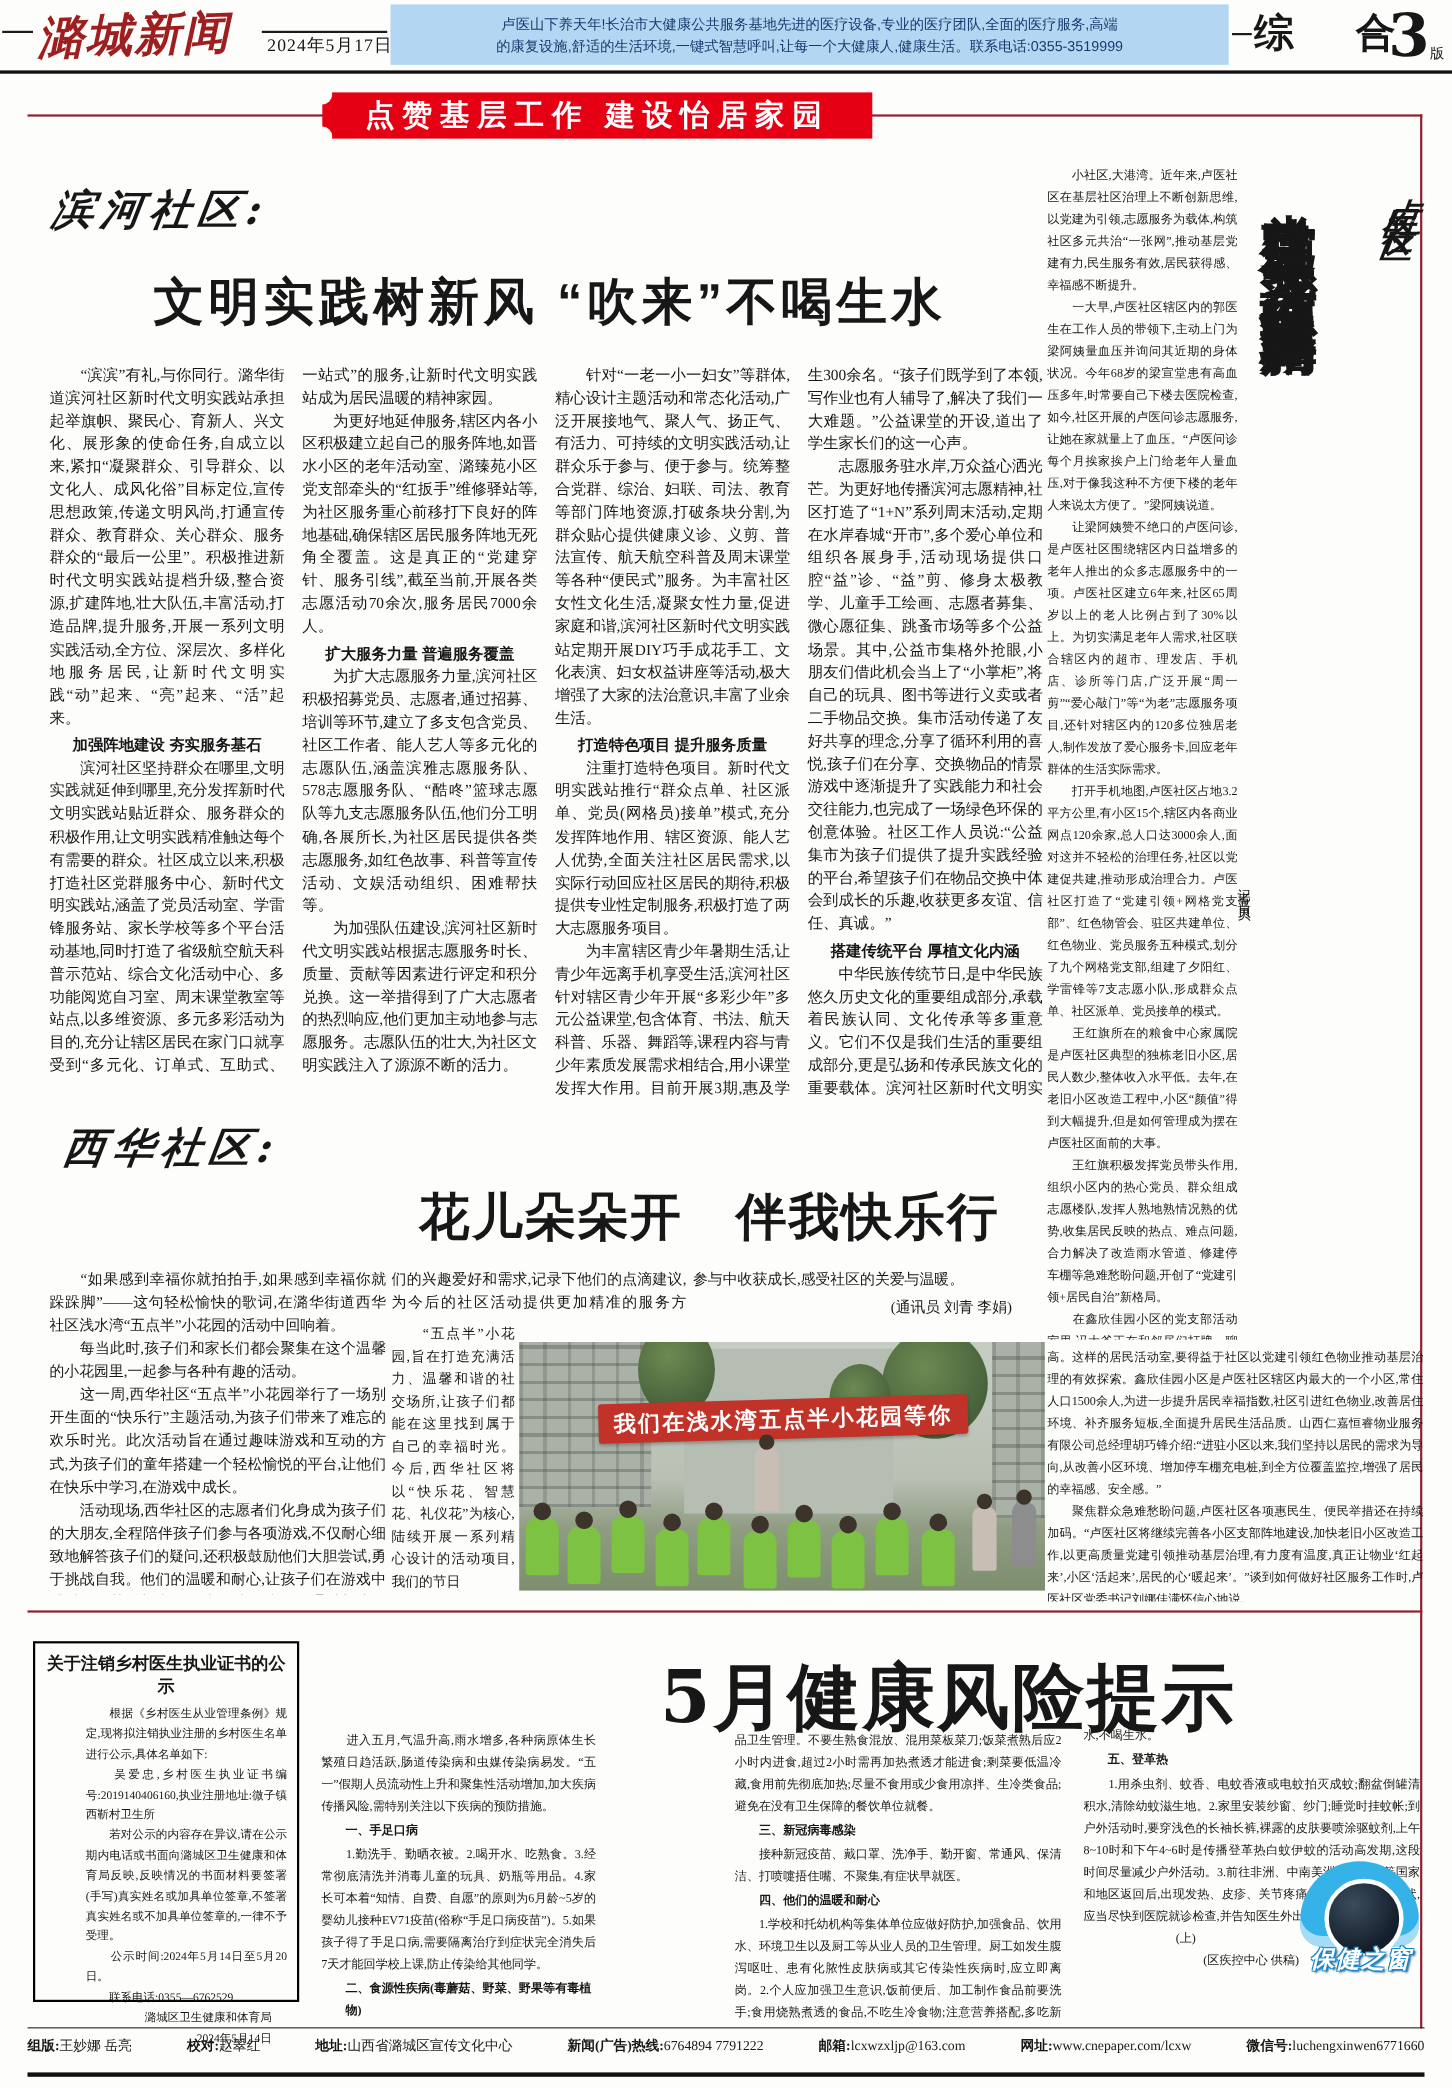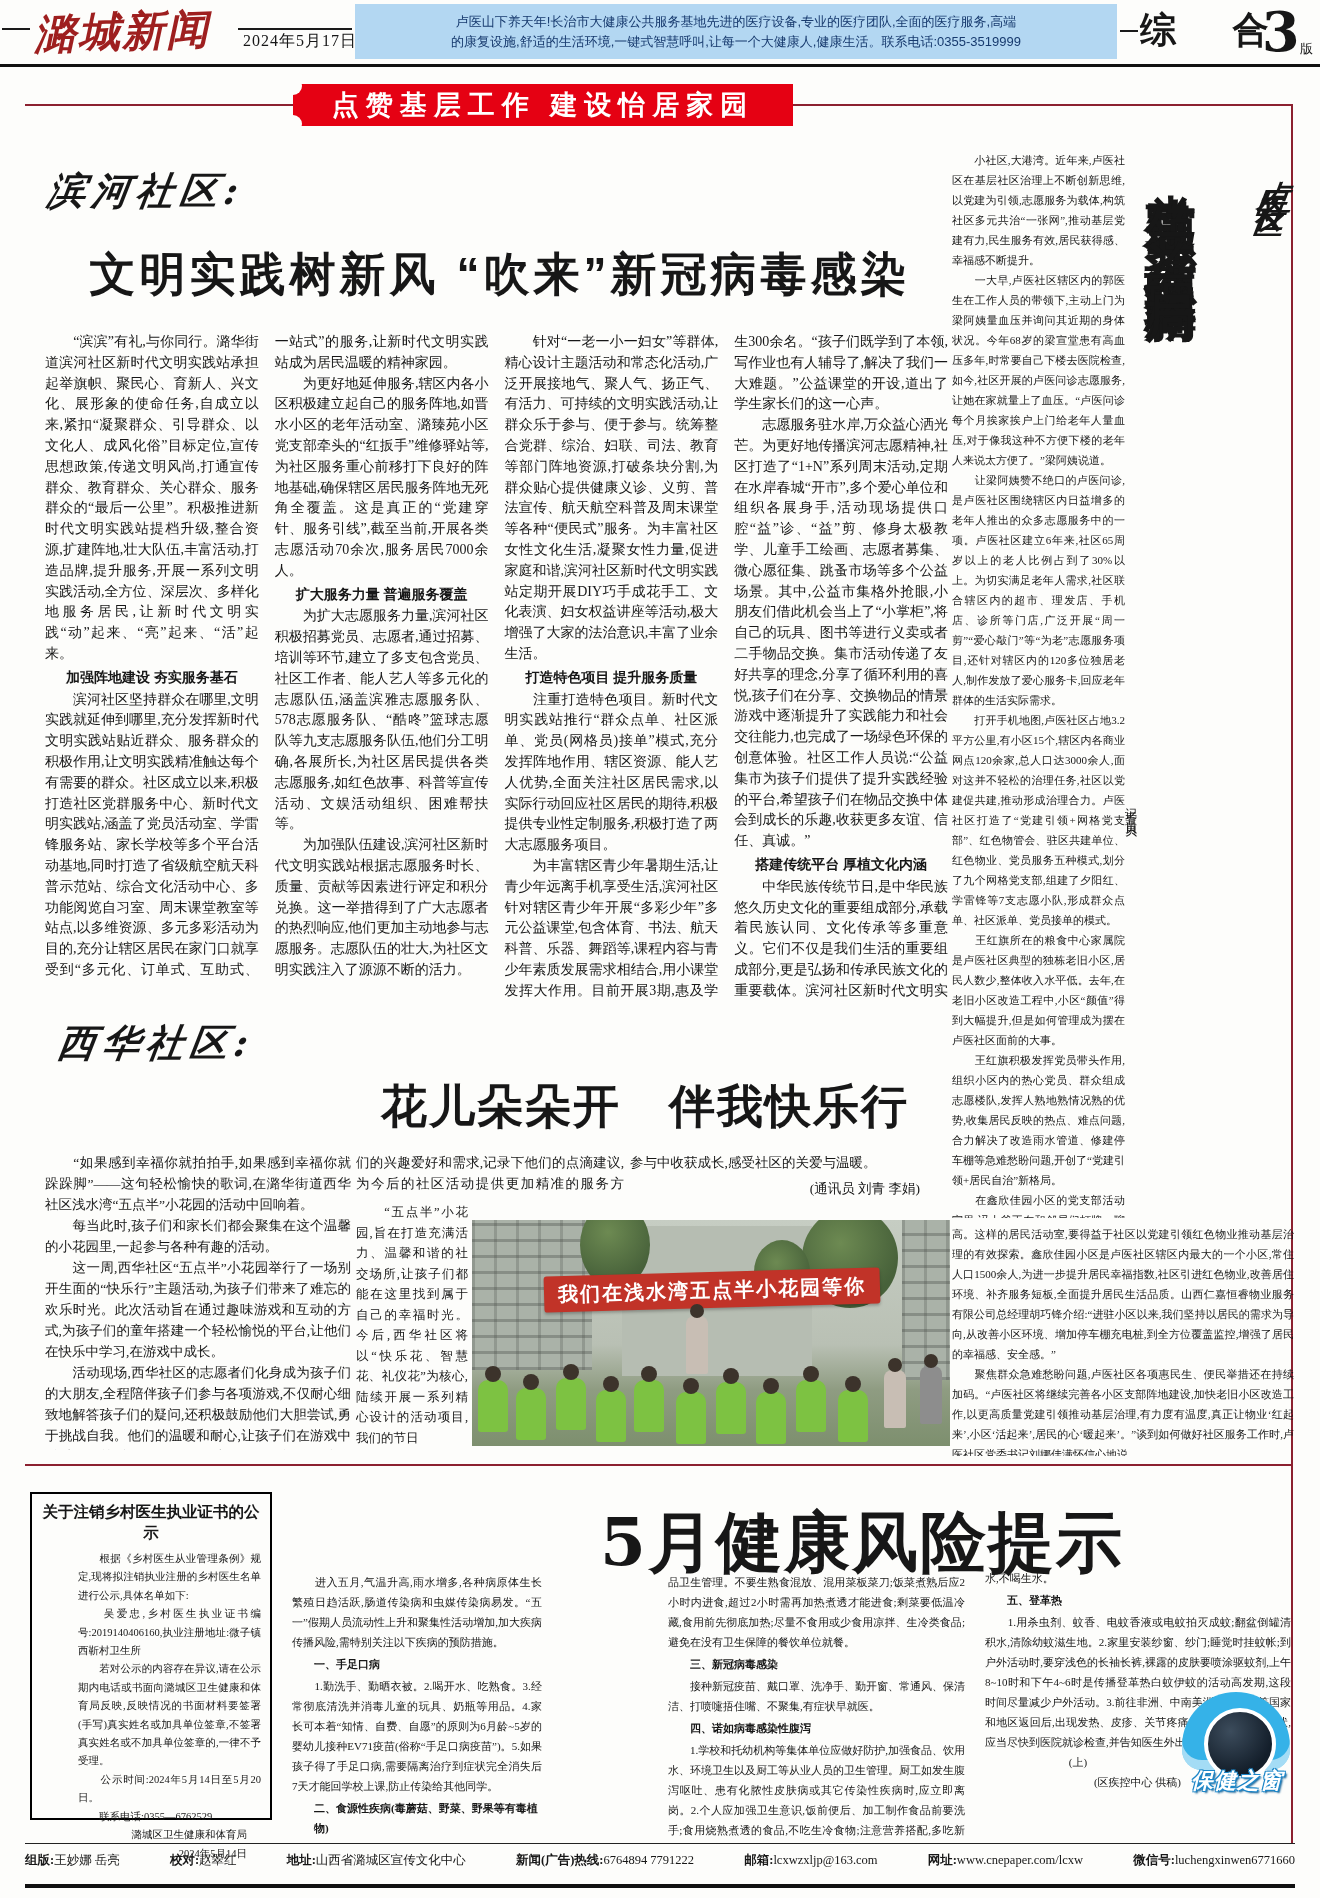--- a/index.html
+++ b/index.html
@@ -115,21 +115,21 @@
 <div class="abs hline" style="left:1238px;top:30px;width:18px;"></div>
 <div class="abs pageno">3</div>
 <div class="abs pagelabel">版</div>
 <div class="abs headrule"></div>
 
 <div class="abs frameline" style="left:25px;top:104px;width:1268px;height:2px;"></div>
 <div class="abs frameline" style="left:1291px;top:104px;width:2px;height:1740px;"></div>
 <div class="abs banner">点赞基层工作 建设怡居家园</div>
 
 <div class="abs a1kicker callig">滨河社区:</div>
-<div class="abs a1head">文明实践树新风 “吹来”新冠病毒感染</div>
+<div class="abs a1head">文明实践树新风 “吹来”不喝生水</div>
 <div class="abs a1body">
     <div class="p">　　“滨滨”有礼,与你同行。潞华街道滨河社区新时代文明实践站承担起举旗帜、聚民心、育新人、兴文化、展形象的使命任务,自成立以来,紧扣“凝聚群众、引导群众、以文化人、成风化俗”目标定位,宣传思想政策,传递文明风尚,打通宣传群众、教育群众、关心群众、服务群众的“最后一公里”。积极推进新时代文明实践站提档升级,整合资源,扩建阵地,壮大队伍,丰富活动,打造品牌,提升服务,开展一系列文明实践活动,全方位、深层次、多样化地服务居民,让新时代文明实践“动”起来、“亮”起来、“活”起来。</div>
     <div class="sh">加强阵地建设 夯实服务基石</div>
     <div class="p">　　滨河社区坚持群众在哪里,文明实践就延伸到哪里,充分发挥新时代文明实践站贴近群众、服务群众的积极作用,让文明实践精准触达每个有需要的群众。社区成立以来,积极打造社区党群服务中心、新时代文明实践站,涵盖了党员活动室、学雷锋服务站、家长学校等多个平台活动基地,同时打造了省级航空航天科普示范站、综合文化活动中心、多功能阅览自习室、周末课堂教室等站点,以多维资源、多元多彩活动为目的,充分让辖区居民在家门口就享受到“多元化、订单式、互助式、一站式”的服务,让新时代文明实践站成为居民温暖的精神家园。</div>
     <div class="p">　　为更好地延伸服务,辖区内各小区积极建立起自己的服务阵地,如晋水小区的老年活动室、潞臻苑小区党支部牵头的“红扳手”维修驿站等,为社区服务重心前移打下良好的阵地基础,确保辖区居民服务阵地无死角全覆盖。这是真正的“党建穿针、服务引线”,截至当前,开展各类志愿活动70余次,服务居民7000余人。</div>
     <div class="sh">扩大服务力量 普遍服务覆盖</div>
     <div class="p">　　为扩大志愿服务力量,滨河社区积极招募党员、志愿者,通过招募、培训等环节,建立了多支包含党员、社区工作者、能人艺人等多元化的志愿队伍,涵盖滨雅志愿服务队、578志愿服务队、“酷咚”篮球志愿队等九支志愿服务队伍,他们分工明确,各展所长,为社区居民提供各类志愿服务,如红色故事、科普等宣传活动、文娱活动组织、困难帮扶等。</div>
     <div class="p">　　为加强队伍建设,滨河社区新时代文明实践站根据志愿服务时长、质量、贡献等因素进行评定和积分兑换。这一举措得到了广大志愿者的热烈响应,他们更加主动地参与志愿服务。志愿队伍的壮大,为社区文明实践注入了源源不断的活力。</div>
     <div class="p">　　针对“一老一小一妇女”等群体,精心设计主题活动和常态化活动,广泛开展接地气、聚人气、扬正气、有活力、可持续的文明实践活动,让群众乐于参与、便于参与。统筹整合党群、综治、妇联、司法、教育等部门阵地资源,打破条块分割,为群众贴心提供健康义诊、义剪、普法宣传、航天航空科普及周末课堂等各种“便民式”服务。为丰富社区女性文化生活,凝聚女性力量,促进家庭和谐,滨河社区新时代文明实践站定期开展DIY巧手成花手工、文化表演、妇女权益讲座等活动,极大增强了大家的法治意识,丰富了业余生活。</div>
     <div class="sh">打造特色项目 提升服务质量</div>
@@ -218,21 +218,21 @@
 <div class="abs hcol hc1 health">
     <div class="p">　　进入五月,气温升高,雨水增多,各种病原体生长繁殖日趋活跃,肠道传染病和虫媒传染病易发。“五一”假期人员流动性上升和聚集性活动增加,加大疾病传播风险,需特别关注以下疾病的预防措施。</div>
     <div class="sh">一、手足口病</div>
     <div class="p">　　1.勤洗手、勤晒衣被。2.喝开水、吃熟食。3.经常彻底清洗并消毒儿童的玩具、奶瓶等用品。4.家长可本着“知情、自费、自愿”的原则为6月龄~5岁的婴幼儿接种EV71疫苗(俗称“手足口病疫苗”)。5.如果孩子得了手足口病,需要隔离治疗到症状完全消失后7天才能回学校上课,防止传染给其他同学。</div>
     <div class="sh">二、食源性疾病(毒蘑菇、野菜、野果等有毒植物)</div>
   </div>
 <div class="abs hcol hc2 health">
     <div class="p">品卫生管理。不要生熟食混放、混用菜板菜刀;饭菜煮熟后应2小时内进食,超过2小时需再加热煮透才能进食;剩菜要低温冷藏,食用前先彻底加热;尽量不食用或少食用凉拌、生冷类食品;避免在没有卫生保障的餐饮单位就餐。</div>
     <div class="sh">三、新冠病毒感染</div>
     <div class="p">　　接种新冠疫苗、戴口罩、洗净手、勤开窗、常通风、保清洁、打喷嚏捂住嘴、不聚集,有症状早就医。</div>
-    <div class="sh">四、诺如病毒感染性腹泻</div>
+    <div class="sh">四、他们的温暖和耐心</div>
     <div class="p">　　1.学校和托幼机构等集体单位应做好防护,加强食品、饮用水、环境卫生以及厨工等从业人员的卫生管理。厨工如发生腹泻呕吐、患有化脓性皮肤病或其它传染性疾病时,应立即离岗。2.个人应加强卫生意识,饭前便后、加工制作食品前要洗手;食用烧熟煮透的食品,不吃生冷食物;注意营养搭配,多吃新鲜、易消化的食品;注意饮水卫生,多喝开</div>
   </div>
 <div class="abs hcol hc3 health">
     <div class="p">水,不喝生水。</div>
     <div class="sh">五、登革热</div>
     <div class="p">　　1.用杀虫剂、蚊香、电蚊香液或电蚊拍灭成蚊;翻盆倒罐清积水,清除幼蚊滋生地。2.家里安装纱窗、纱门;睡觉时挂蚊帐;到户外活动时,要穿浅色的长袖长裤,裸露的皮肤要喷涂驱蚊剂,上午8~10时和下午4~6时是传播登革热白蚊伊蚊的活动高发期,这段时间尽量减少户外活动。3.前往非洲、中南美洲、东南亚等国家和地区返回后,出现发热、皮疹、关节疼痛等“三红、三痛”症状,应当尽快到医院就诊检查,并告知医生外出史。</div>
     <div class="pc">(上)</div>
     <div class="pr">(区疾控中心 供稿)</div>
   </div>
 

